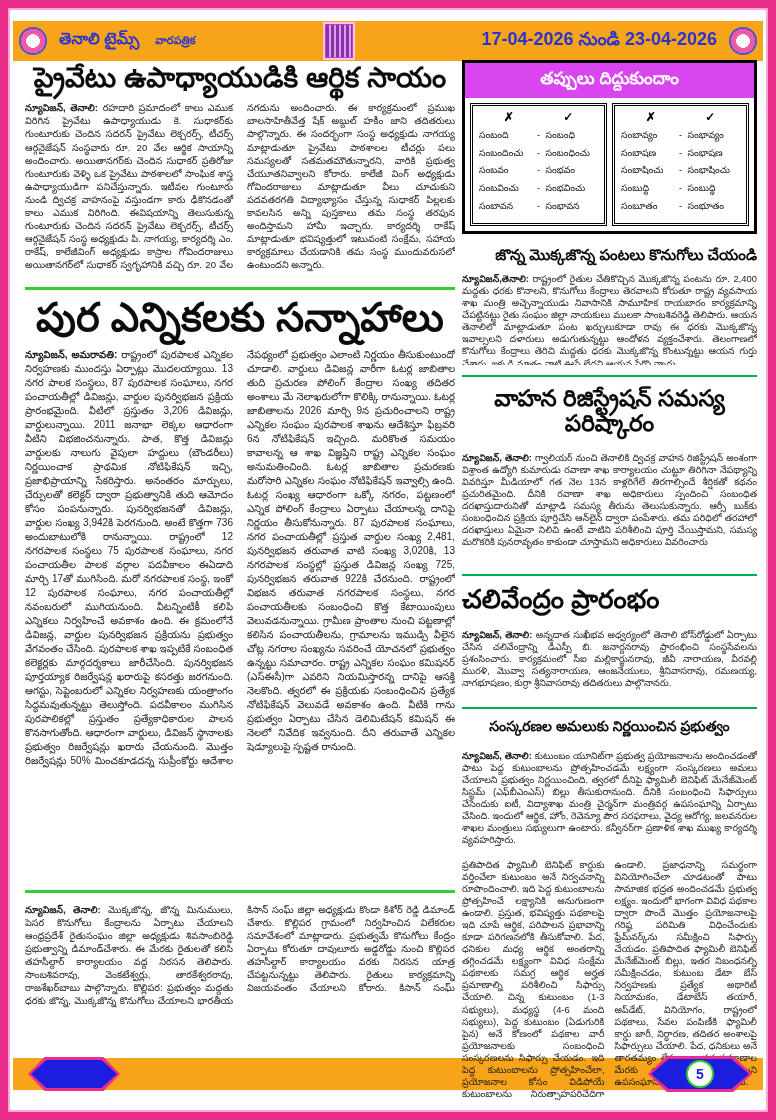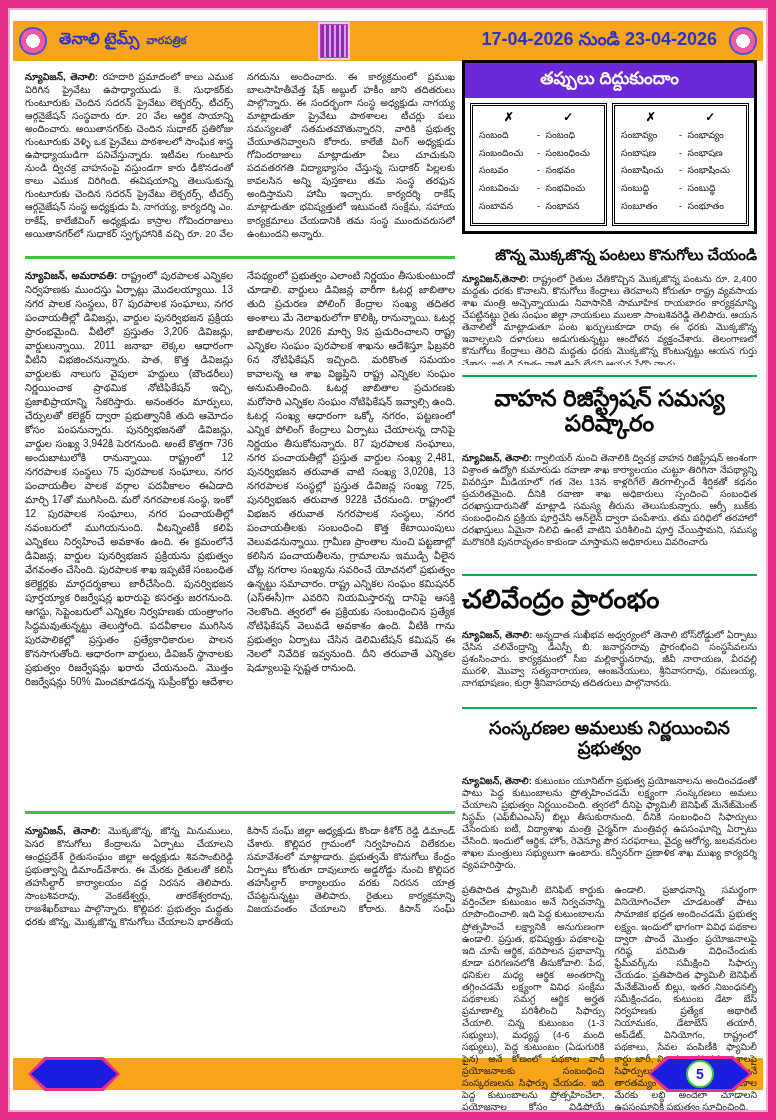--- a/index.html
+++ b/index.html
@@ -7,21 +7,21 @@
         font-family:"Liberation Sans",sans-serif;overflow:hidden;}
   .frame{position:absolute;inset:0;pointer-events:none;z-index:50;
          box-shadow:inset 0 0 0 8px #ea2e8c, inset 0 0 0 10px #f8a9d2;}
   
   .masthead{position:absolute;left:13px;top:21px;width:750px;height:40px;background:#f8a41b;
             display:flex;align-items:center;z-index:2;}
   .rosette{width:28px;height:28px;border-radius:50%;flex:0 0 auto;
            background:radial-gradient(circle,#ffffff 0 34%,#f05aa5 34% 62%,#4a53d8 62% 100%);
            display:flex;align-items:center;justify-content:center;color:#fff;font-size:13px;margin:0 6px;}
   .mast-title{color:#2b35cd;font-weight:bold;font-size:16px;white-space:nowrap;margin-left:6px;}
-  .mast-title .sub{font-size:11px;font-weight:bold;margin-left:7px;}
+  .mast-title .sub{font-size:11px;font-weight:bold;margin-left:16px;}
   .mast-logo{width:26px;height:32px;margin:0 auto;border:1px solid #c43fae;
              background:repeating-linear-gradient(90deg,#8b2fb0 0 3px,#d9a0e8 3px 5px);
              box-shadow:0 0 0 2px #f3c7ec;}
   .mast-date{color:#2b35cd;font-weight:bold;font-size:18px;white-space:nowrap;margin-right:6px;}
   
   .leftcol{position:absolute;left:25px;top:62px;width:430px;z-index:2;}
   .rightcol{position:absolute;left:462px;top:60px;width:295px;z-index:2;}
   h1,h2{margin:0;color:#0c0c0c;font-family:"Liberation Sans",sans-serif;}
   .head-a{font-size:28px;font-weight:800;text-align:center;line-height:1.12;}
   .head-b{font-size:40px;font-weight:800;text-align:center;line-height:1.05;margin:4px 0 10px;}
@@ -29,33 +29,33 @@
   .body-2col{column-count:2;column-gap:14px;text-align:justify;font-size:9.6px;line-height:1.36;
              color:#1a1a1a;overflow:hidden;}
   .body-a{height:176px;margin-top:8px;}
   .body-b{height:532px;font-size:10px;line-height:1.4;}
   .body-c{height:108px;}
   .dl{font-weight:bold;}
   .rule-green{height:3px;background:#35cb35;margin:10px 0 6px;}
   .rule-teal{height:2px;background:#00b050;margin:9px 0;}
   
   .tt{border:3px solid #000;background:#fff;}
-  .tt-head{background:#6d28d9;color:#fff;text-align:center;font-size:17px;font-weight:bold;padding:6px 0;}
+  .tt-head{background:#d946ef;color:#fff;text-align:center;font-size:17px;font-weight:bold;padding:6px 0;}
   .tt-bodywrap{display:flex;gap:5px;padding:5px;}
   .tt-panel{flex:1;border:3px double #000;padding:4px 6px 8px;}
   .tt-marks{display:flex;font-weight:bold;font-size:12px;margin-bottom:3px;}
   .tt-marks span{flex:1;text-align:center;}
   .tt-row{display:flex;font-size:9.3px;line-height:1.9;color:#111;}
   .tt-row .w,.tt-row .r{flex:1;text-align:left;}
   .tt-row .d{width:14px;text-align:center;}
   
   .head-d{font-size:15px;font-weight:800;text-align:right;white-space:nowrap;margin-top:12px;}
   .head-e{font-size:23px;font-weight:800;text-align:center;line-height:1.1;margin:2px 0 8px;}
   .head-f{font-size:26px;font-weight:800;text-align:left;line-height:1.1;margin:2px 0 8px;}
-  .head-g{font-size:18px;font-weight:700;text-align:center;line-height:1.15;margin:2px 0 8px;}
+  .head-g{font-size:14px;font-weight:700;text-align:center;line-height:1.15;margin:2px 0 8px;}
   .rbody{text-align:justify;font-size:9.4px;line-height:1.28;color:#1a1a1a;overflow:hidden;margin-top:16px;}
   .body-d{height:92px;margin-top:6px;}
   .body-e{height:112px;}
   .body-f{height:68px;}
   .body-g-intro{height:100px;}
   .body-g-cols{column-count:2;column-gap:10px;height:268px;margin-top:4px;overflow:hidden;}
   
   .footbar{position:absolute;left:13px;top:1058px;width:750px;height:32px;background:#f8a41b;z-index:1;}
   .hexwrap{position:absolute;z-index:3;}
   .hex-outer{position:absolute;inset:0;background:#ea2e8c;
@@ -83,24 +83,26 @@
       <span>తెనాలి టైమ్స్</span><span class="sub">వారపత్రిక</span>
     </div>
     <div class="mast-logo"></div>
     <div class="mast-date">17-04-2026 నుండి 23-04-2026</div>
     <div class="rosette">
       <span>❁</span>
     </div>
   </div>
 
   <div class="leftcol">
+    <h1 class="head-a">ప్రైవేటు ఉపాధ్యాయుడికి ఆర్థిక సాయం</h1>
     <p class="body-2col body-a"><span class="dl">న్యూవిజన్, తెనాలి:</span> <span>రహదారి ప్రమాదంలో కాలు ఎముక విరిగిన ప్రైవేటు ఉపాధ్యాయుడు కె. సుధాకర్‌కు గుంటూరుకు చెందిన సదరన్ ప్రైవేటు లెక్చరర్స్, టీచర్స్ ఆర్గనైజేషన్ సంస్థవారు రూ. 20 వేల ఆర్థిక సాయాన్ని అందించారు. అయితానగర్‌కు చెందిన సుధాకర్ ప్రతిరోజు గుంటూరుకు వెళ్ళి ఒక ప్రైవేటు పాఠశాలలో సాంఘిక శాస్త్ర ఉపాధ్యాయుడిగా పనిచేస్తున్నారు. ఇటీవల గుంటూరు నుండి ద్విచక్ర వాహనంపై వస్తుండగా కారు ఢీకొనడంతో కాలు ఎముక విరిగింది. ఈవిషయాన్ని తెలుసుకున్న గుంటూరుకు చెందిన సదరన్ ప్రైవేటు లెక్చరర్స్, టీచర్స్ ఆర్గనైజేషన్ సంస్థ అధ్యక్షుడు పి. నాగయ్య, కార్యదర్శి ఎం. రాకేష్, కాలేజీవింగ్ అధ్యక్షుడు కాస్రాల గోవిందరాజులు అయితానగర్‌లో సుధాకర్ స్వగృహానికి వచ్చి రూ. 20 వేల నగదును అందించారు. ఈ కార్యక్రమంలో ప్రముఖ బాలసాహితీవేత్త షేక్ అబ్దుల్ హకీం జాని తదితరులు పాల్గొన్నారు. ఈ సందర్భంగా సంస్థ అధ్యక్షుడు నాగయ్య మాట్లాడుతూ ప్రైవేటు పాఠశాలల టీచర్లు పలు సమస్యలతో సతమతమౌతున్నారని, వారికి ప్రభుత్వ చేయూతనివ్వాలని కోరారు. కాలేజీ వింగ్ అధ్యక్షుడు గోవిందరాజులు మాట్లాడుతూ వీలు చూచుకుని పదవతరగతి విద్యాభ్యాసం చేస్తున్న సుధాకర్ పిల్లలకు కావలసిన అన్ని పుస్తకాలు తమ సంస్థ తరఫున అందిస్తామని హామీ ఇచ్చారు. కార్యదర్శి రాకేష్ మాట్లాడుతూ భవిష్యత్తులో ఇటువంటి సంక్షేమ, సహాయ కార్యక్రమాలు చేయడానికి తమ సంస్థ ముందువరుసలో ఉంటుందని అన్నారు.</span></p>
 
     <div class="rule-green"></div>
 
+    <h1 class="head-b">పుర ఎన్నికలకు సన్నాహాలు</h1>
     <p class="body-2col body-b"><span class="dl">న్యూవిజన్, అమరావతి:</span> <span>రాష్ట్రంలో పురపాలక ఎన్నికల నిర్వహణకు ముందస్తు ఏర్పాట్లు మొదలయ్యాయి. 13 నగర పాలక సంస్థలు, 87 పురపాలక సంఘాలు, నగర పంచాయతీల్లో డివిజన్లు, వార్డుల పునర్విభజన ప్రక్రియ ప్రారంభమైంది. వీటిలో ప్రస్తుతం 3,206 డివిజన్లు, వార్డులున్నాయి. 2011 జనాభా లెక్కల ఆధారంగా వీటిని విభజించనున్నారు. పాత, కొత్త డివిజన్లు వార్డులకు నాలుగు వైపులా హద్దులు (బౌండరీలు) నిర్ణయించాక ప్రాథమిక నోటిఫికేషన్ ఇచ్చి, ప్రజాభిప్రాయాన్ని సేకరిస్తారు. అనంతరం మార్పులు, చేర్పులతో కలెక్టర్ ద్వారా ప్రభుత్వానికి తుది ఆమోదం కోసం పంపనున్నారు. పునర్విభజనతో డివిజన్లు, వార్డుల సంఖ్య 3,942కి పెరగనుంది. అంటే కొత్తగా 736 అందుబాటులోకి రానున్నాయి. రాష్ట్రంలో 12 నగరపాలక సంస్థలు 75 పురపాలక సంఘాలు, నగర పంచాయతీల పాలక వర్గాల పదవీకాలం ఈఏడాది మార్చి 17తో ముగిసింది. మరో నగరపాలక సంస్థ, ఇంకో 12 పురపాలక సంఘాలు, నగర పంచాయతీల్లో నవంబరులో ముగియనుంది. వీటన్నింటికీ కలిపి ఎన్నికలు నిర్వహించే అవకాశం ఉంది. ఈ క్రమంలోనే డివిజన్ల, వార్డుల పునర్విభజన ప్రక్రియను ప్రభుత్వం వేగవంతం చేసింది. పురపాలక శాఖ ఇప్పటికే సంబంధిత కలెక్టర్లకు మార్గదర్శకాలు జారీచేసింది. పునర్విభజన పూర్తయ్యాక రిజర్వేషన్ల ఖరారుపై కసరత్తు జరగనుంది. ఆగస్టు, సెప్టెంబరులో ఎన్నికల నిర్వహణకు యంత్రాంగం సిద్ధమవుతున్నట్టు తెలుస్తోంది. పదవీకాలం ముగిసిన పురపాలికల్లో ప్రస్తుతం ప్రత్యేకాధికారుల పాలన కొనసాగుతోంది. ఆధారంగా వార్డులు, డివిజన్ స్థానాలకు ప్రభుత్వం రిజర్వేషన్లు ఖరారు చేయనుంది. మొత్తం రిజర్వేషన్లు 50% మించకూడదన్న సుప్రీంకోర్టు ఆదేశాల నేపథ్యంలో ప్రభుత్వం ఎలాంటి నిర్ణయం తీసుకుంటుందో చూడాలి. వార్డులు డివిజన్ల వారీగా ఓటర్ల జాబితాల తుది ప్రచురణ పోలింగ్ కేంద్రాల సంఖ్య తదితర అంశాలు మే నెలాఖరులోగా కొలిక్కి రానున్నాయి. ఓటర్ల జాబితాలను 2026 మార్చి 9న ప్రచురించాలని రాష్ట్ర ఎన్నికల సంఘం పురపాలక శాఖను ఆదేశిస్తూ ఫిబ్రవరి 6న నోటిఫికేషన్ ఇచ్చింది. మరికొంత సమయం కావాలన్న ఆ శాఖ విజ్ఞప్తిని రాష్ట్ర ఎన్నికల సంఘం అనుమతించింది. ఓటర్ల జాబితాల ప్రచురణకు మరోసారి ఎన్నికల సంఘం నోటిఫికేషన్ ఇవ్వాల్సి ఉంది. ఓటర్ల సంఖ్య ఆధారంగా ఒక్కో నగరం, పట్టణంలో ఎన్నిక పోలింగ్ కేంద్రాలు ఏర్పాటు చేయాలన్న దానిపై నిర్ణయం తీసుకోనున్నారు. 87 పురపాలక సంఘాలు, నగర పంచాయతీల్లో ప్రస్తుత వార్డుల సంఖ్య 2,481, పునర్విభజన తరువాత వాటి సంఖ్య 3,020కి, 13 నగరపాలక సంస్థల్లో ప్రస్తుత డివిజన్ల సంఖ్య 725, పునర్విభజన తరువాత 922కి చేరనుంది. రాష్ట్రంలో విభజన తరువాత నగరపాలక సంస్థలు, నగర పంచాయతీలకు సంబంధించి కొత్త కేటాయింపులు వెలువడనున్నాయి. గ్రామీణ ప్రాంతాల నుంచి పట్టణాల్లో కలిసిన పంచాయతీలను, గ్రామాలను ఇముడ్చి వీలైన చోట్ల నగరాల సంఖ్యను సవరించే యోచనలో ప్రభుత్వం ఉన్నట్టు సమాచారం. రాష్ట్ర ఎన్నికల సంఘం కమిషనర్ (ఎస్‌ఈసీ)గా ఎవరిని నియమిస్తారన్న దానిపై ఆసక్తి నెలకొంది. త్వరలో ఈ ప్రక్రియకు సంబంధించిన ప్రత్యేక నోటిఫికేషన్ వెలువడే అవకాశం ఉంది. వీటికి గాను ప్రభుత్వం ఏర్పాటు చేసిన డెలిమిటేషన్ కమిషన్ ఈ నెలలో నివేదిక ఇవ్వనుంది. దీని తరువాతే ఎన్నికల షెడ్యూలుపై స్పష్టత రానుంది.</span></p>
 
     <div class="rule-green"></div>
 
     <p class="body-2col body-c"><span class="dl">న్యూవిజన్, తెనాలి:</span> <span>మొక్కజొన్న, జొన్న మినుములు, పెసర కొనుగోలు కేంద్రాలను ఏర్పాటు చేయాలని ఆంధ్రప్రదేశ్ రైతుసంఘం జిల్లా అధ్యక్షుడు శివసాంబిరెడ్డి ప్రభుత్వాన్ని డిమాండ్‌చేశారు. ఈ మేరకు రైతులతో కలిసి తహసీల్దార్ కార్యాలయం వద్ద నిరసన తెలిపారు. సాంబశివరావు, వెంకటేశ్వర్లు, తారకేశ్వరరావు, రాజశేఖర్‌బాబు పాల్గొన్నారు. కొల్లిపర: ప్రభుత్వం మద్దతు ధరకు జొన్న, మొక్కజొన్న కొనుగోలు చేయాలని భారతీయ కిసాన్ సంఘ్ జిల్లా అధ్యక్షుడు కొండా కిశోర్ రెడ్డి డిమాండ్ చేశారు. కొల్లిపర గ్రామంలో నిర్వహించిన విలేకరుల సమావేశంలో మాట్లాడారు. ప్రభుత్వమే కొనుగోలు కేంద్రం ఏర్పాటు కోరుతూ దావులూరు అడ్డరోడ్డు నుంచి కొల్లిపర తహసీల్దార్ కార్యాలయం వరకు నిరసన యాత్ర చేపట్టనున్నట్టు తెలిపారు. రైతులు కార్యక్రమాన్ని విజయవంతం చేయాలని కోరారు. కిసాన్ సంఘ్ నాయకులు వంగా సాంబిరెడ్డి, వింతా వేణుగోపాలరెడ్డి, భీమవరపు బ్రహ్మానందరెడ్డి పాల్గొన్నారు.</span></p>
   </div>
 
   <div class="rightcol">
 
     <div class="tt">

